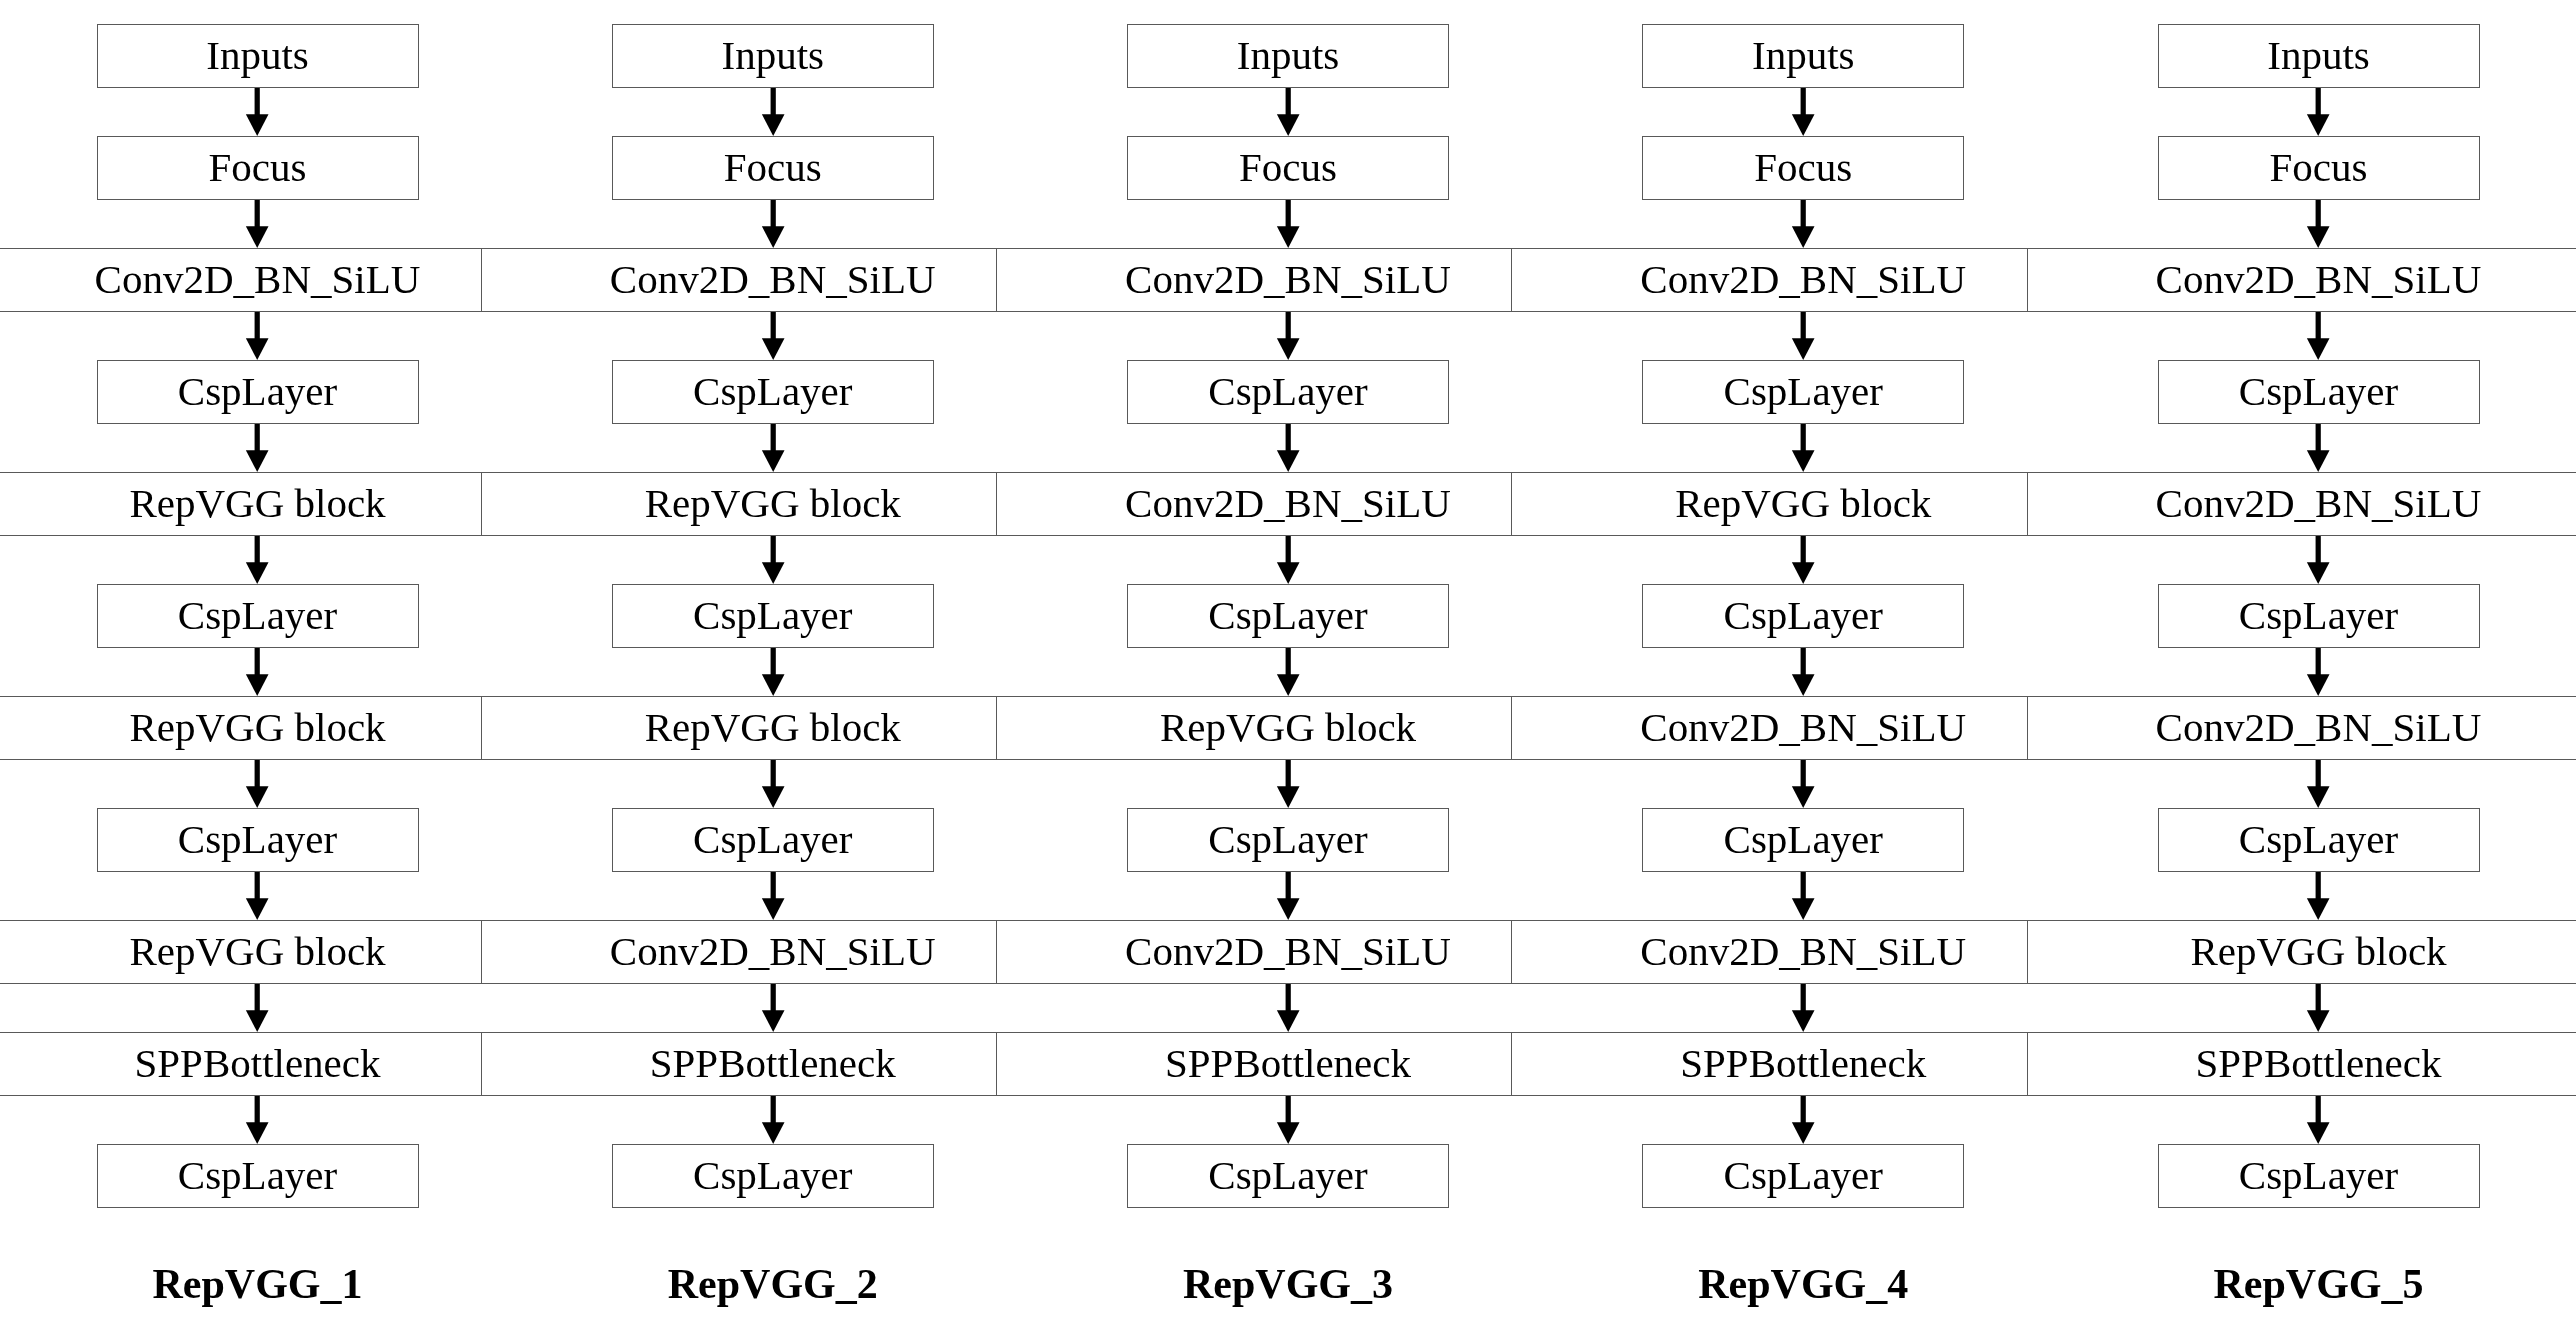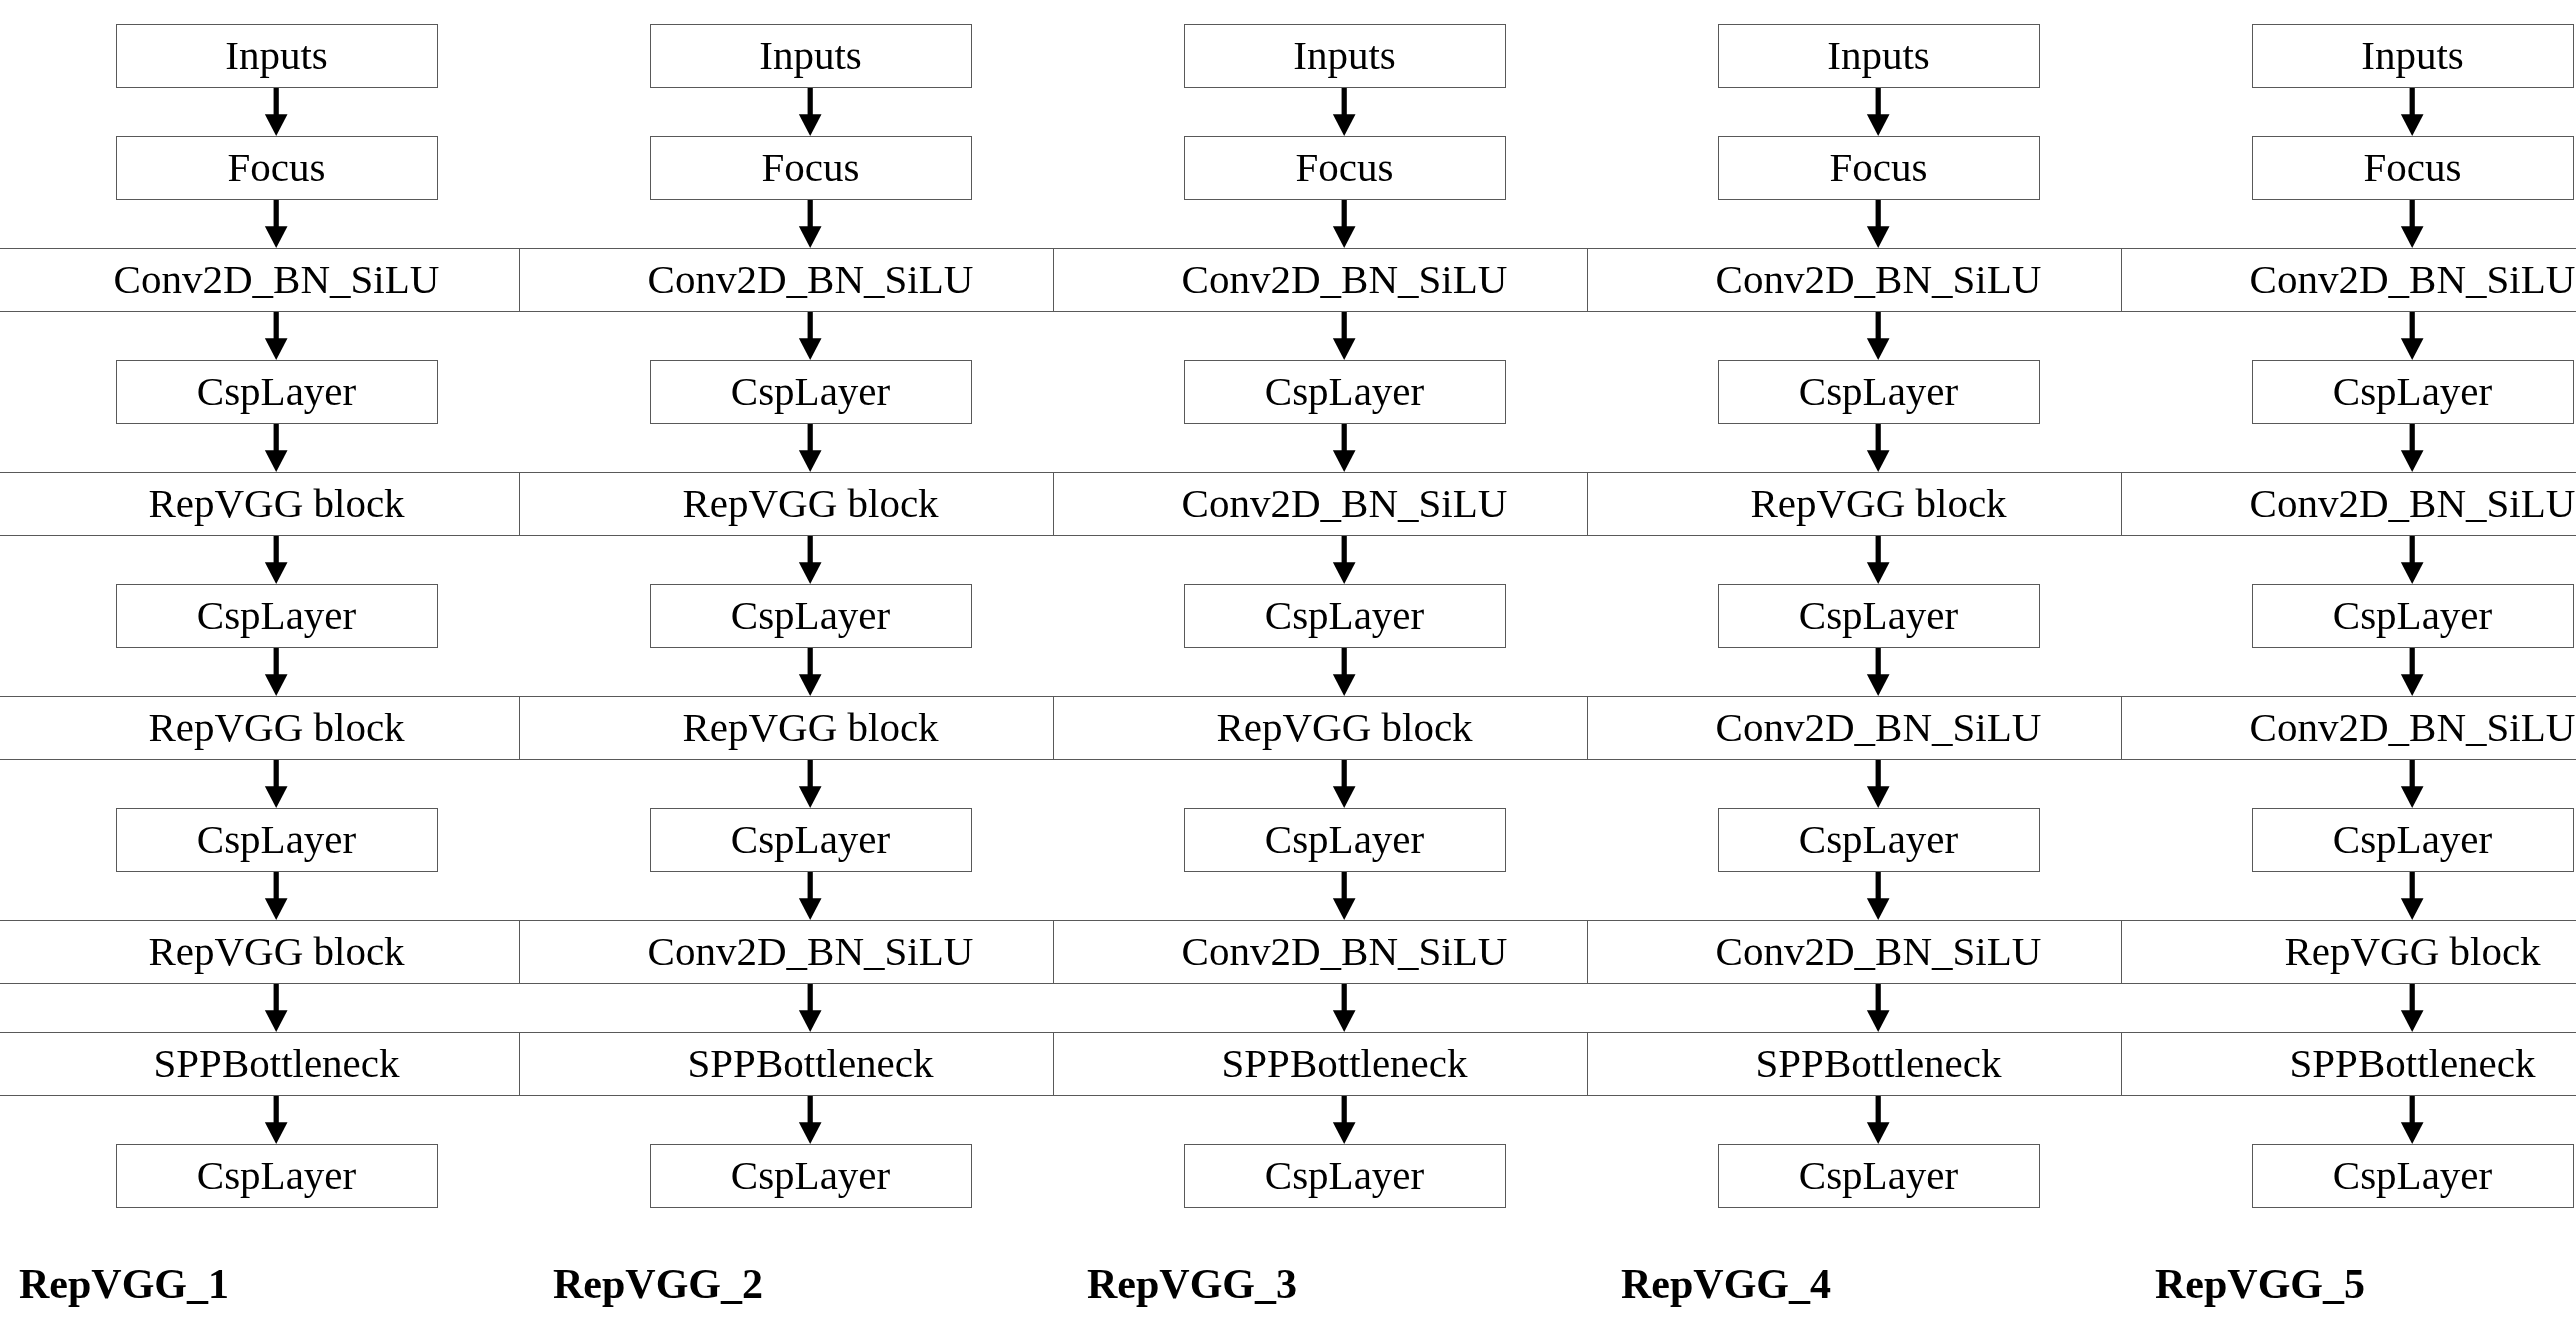--- a/index.html
+++ b/index.html
@@ -16,24 +16,23 @@
     flex-direction:row;
     justify-content:space-between;
     align-items:flex-start;
     padding:0;
     box-sizing:border-box;
   }
   .column{
     width:515px;
     display:flex;
     flex-direction:column;
-    align-items:flex-start;
+    align-items:center;
     padding-top:24.4px;
     box-sizing:border-box;
-    margin-left:19px;
   }
   .flow{
     display:flex;
     flex-direction:column;
     align-items:center;
     width:100%;
   }
   .node{
     border:1.7px solid #595959;
     background:#ffffff;

